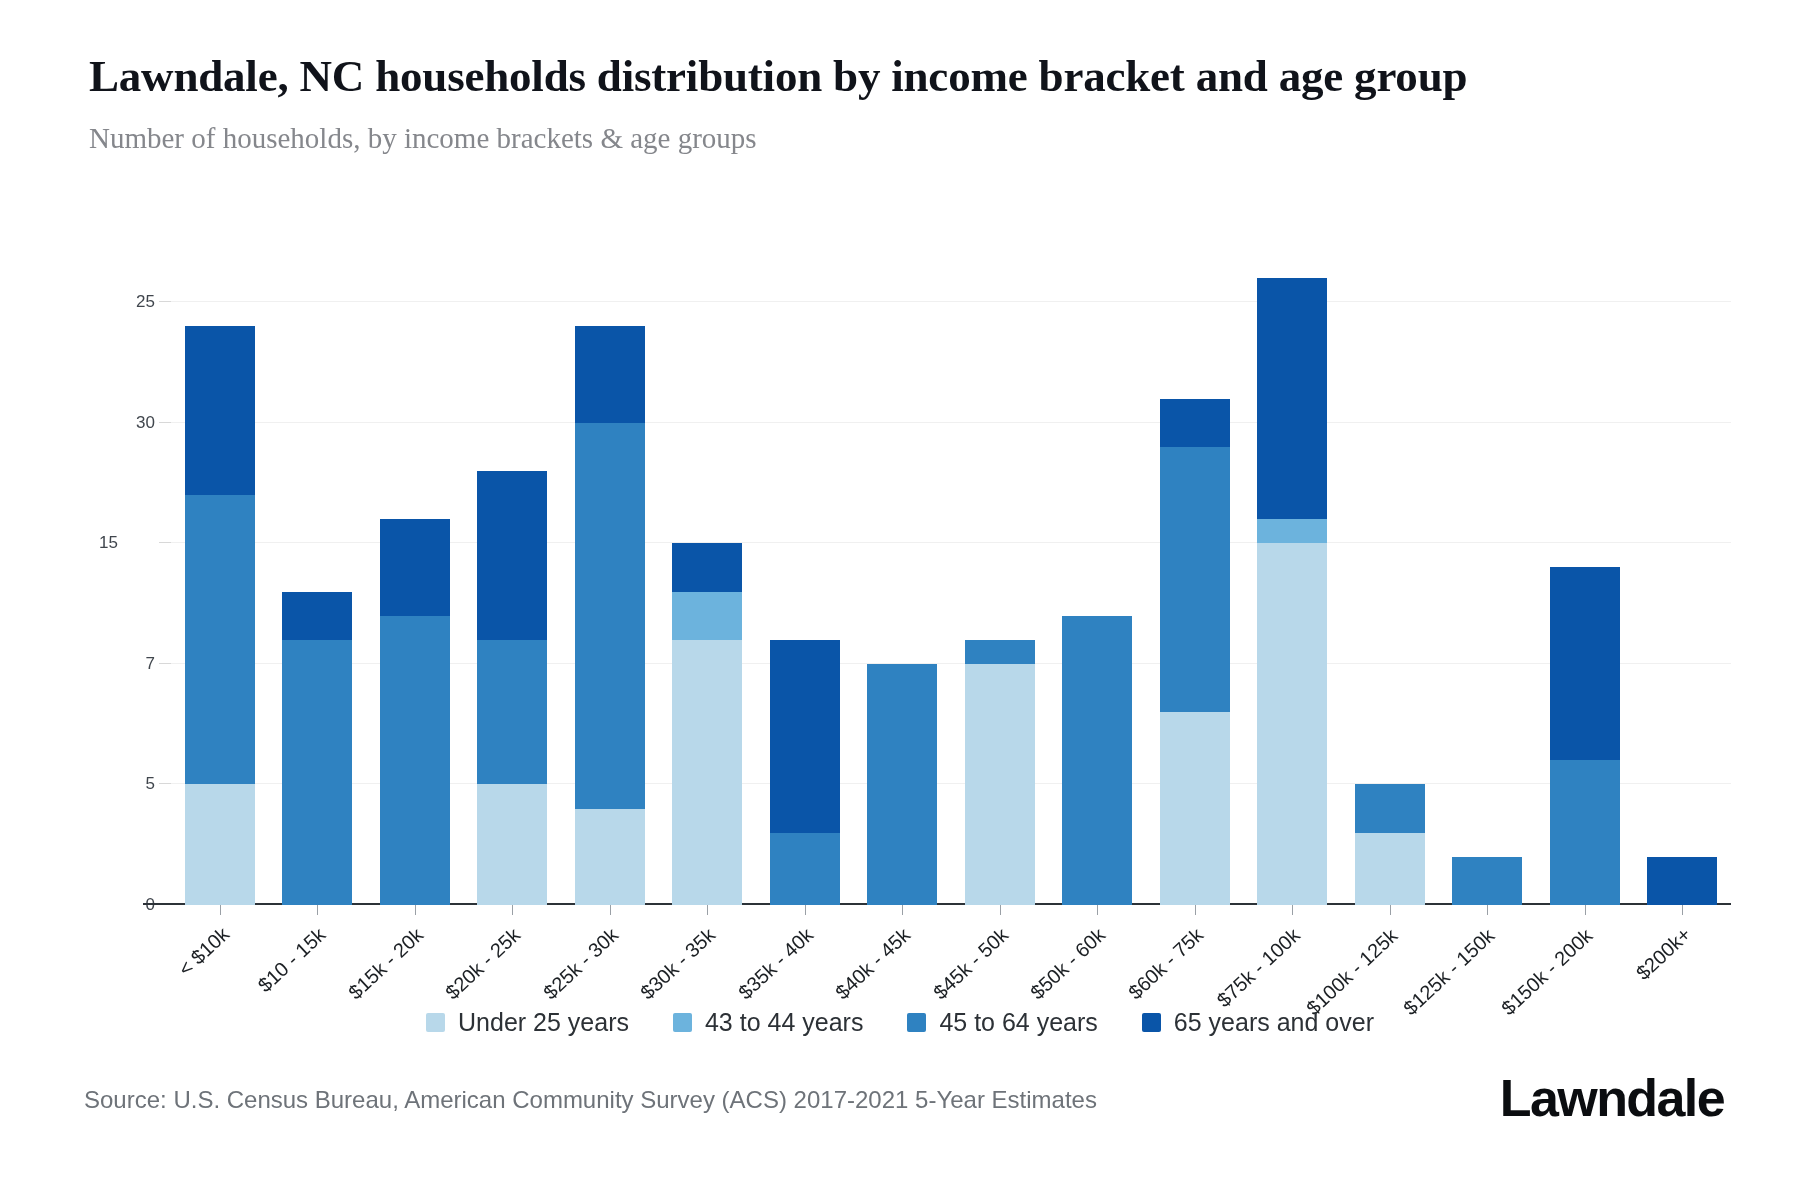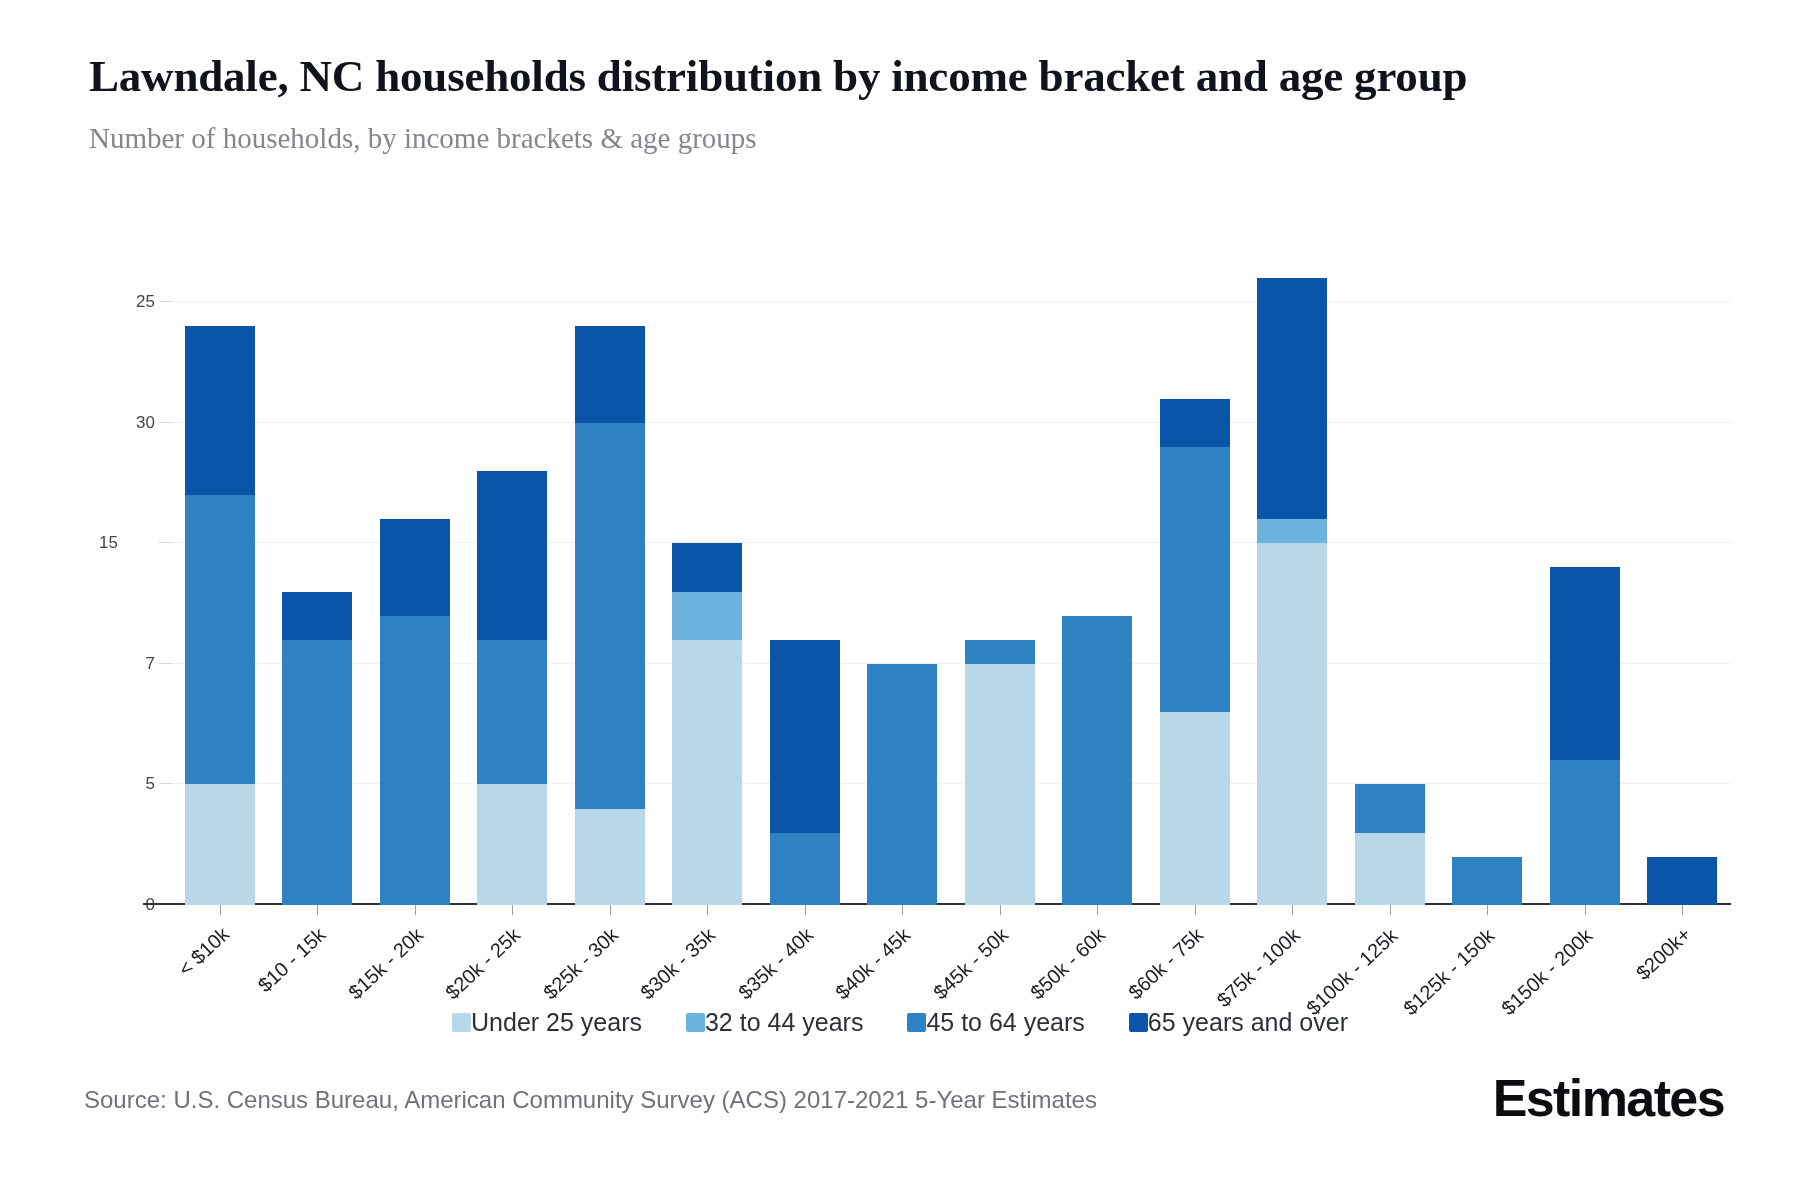--- a/index.html
+++ b/index.html
@@ -67,21 +67,21 @@
     transform:rotate(-43deg) translate(-104%,0);
     font-size:20px;color:#1b1f23;white-space:nowrap;
     font-family:"Liberation Sans", sans-serif;
   }
 
   
   .legend{
     position:absolute;left:0;right:0;top:1008px;
     display:flex;justify-content:center;align-items:center;gap:44px;
   }
-  .legend-item{display:flex;align-items:center;gap:0;}
+  .legend-item{display:flex;align-items:center;gap:13px;}
   .legend-swatch{width:19px;height:19px;border-radius:2px;display:block;}
   .legend-label{font-size:25px;color:#2c3136;font-family:"Liberation Sans", sans-serif;}
 
   
   .source{
     position:absolute;left:84px;top:1086px;
     font-size:24px;color:#6e7379;font-family:"Liberation Sans", sans-serif;
   }
   .brand{
     position:absolute;right:76px;top:1068px;
@@ -256,28 +256,28 @@
       </div>
   </div>
 
   <div class="legend" id="legend">
       <div class="legend-item">
         <span class="legend-swatch" style="background: rgb(184, 216, 234);"></span>
         <span class="legend-label">Under 25 years</span>
       </div>
       <div class="legend-item">
         <span class="legend-swatch" style="background: rgb(108, 179, 221);"></span>
-        <span class="legend-label">32 to 44 years</span>
+        <span class="legend-label">43 to 44 years</span>
       </div>
       <div class="legend-item">
         <span class="legend-swatch" style="background: rgb(47, 130, 193);"></span>
         <span class="legend-label">45 to 64 years</span>
       </div>
       <div class="legend-item">
         <span class="legend-swatch" style="background: rgb(10, 85, 168);"></span>
         <span class="legend-label">65 years and over</span>
       </div>
     </div>
 
   <div class="source">Source: U.S. Census Bureau, American Community Survey (ACS) 2017-2021 5-Year Estimates</div>
-  <div class="brand">Estimates</div>
+  <div class="brand">Lawndale</div>
 
 </div>
 
 </body></html>

